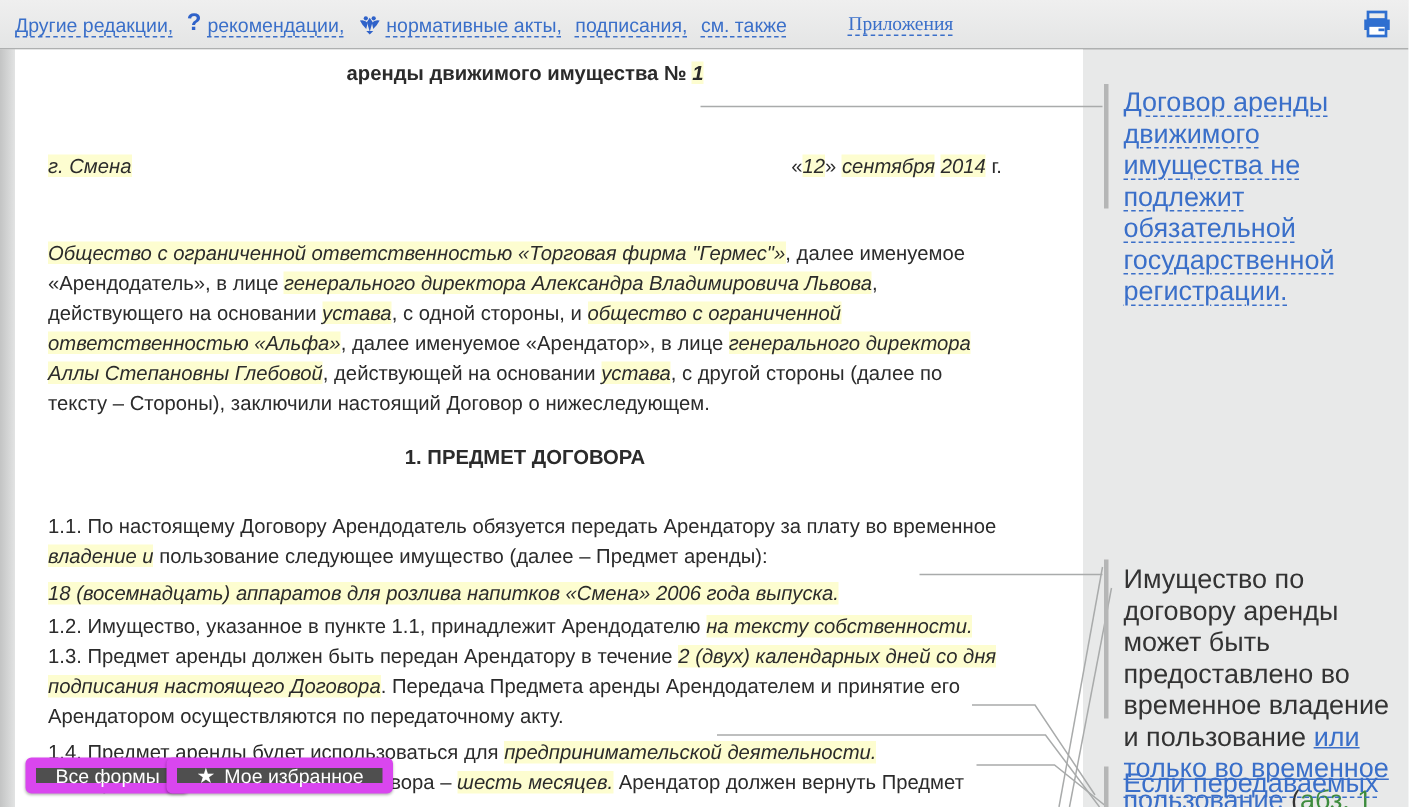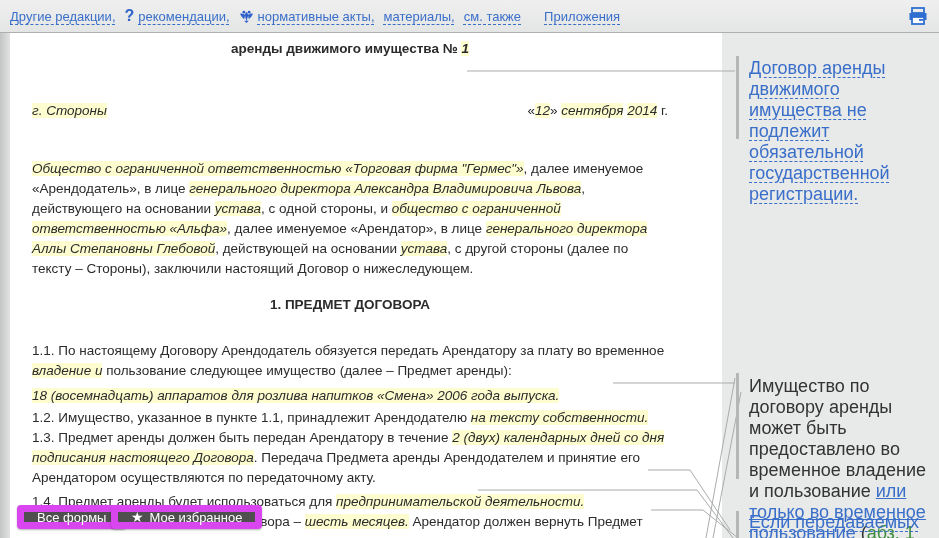--- a/index.html
+++ b/index.html
@@ -11,21 +11,21 @@
   .toolbar {
     position:absolute; top:0; left:0; width:939px; height:33px;
     background:linear-gradient(#efefef,#e4e5e5);
     border-bottom:1px solid #aeb0b0;
     display:flex; align-items:center; padding:16px 10px; gap:9px;
     font-size:13px;
   }
   .tb-link { color:#3a6fc9; text-decoration:underline; text-decoration-style:dashed; text-decoration-thickness:1px; text-underline-offset:3px; cursor:pointer; white-space:nowrap; }
   .tb-group { display:flex; align-items:center; gap:4px; }
   .q-icon { color:#2f62c9; font-weight:bold; font-size:16px; }
-  .apps { margin-left:14px; }
+  .apps { margin-left:32px;font-family:Liberation Serif, serif; }
   .spacer { flex:1; }
   .printer { width:22px; height:20px; cursor:pointer; }
 
   
   .left-strip {
     position:absolute; top:33px; left:0; width:10px; height:505px;
     background:linear-gradient(to right,#c3c4c4,#e2e3e3);
   }
 
   
@@ -97,21 +97,21 @@
             <circle cx="10.8" cy="3.4" r="1.5"></circle>
             <path d="M8 3 L10 6 L8 13 L6 6 Z"></path>
             <path d="M1 5 Q4 4 6.5 6.5 L5.5 11 Q3 9 1 5 Z"></path>
             <path d="M15 5 Q12 4 9.5 6.5 L10.5 11 Q13 9 15 5 Z"></path>
             <path d="M5.5 12.5 L10.5 12.5 L8 15 Z"></path>
           </g>
         </svg>
       </span>
       <span class="tb-link">нормативные акты,</span>
     </span>
-    <span class="tb-link">материалы,</span>
+    <span class="tb-link">подписания,</span>
     <span class="tb-link">см. также</span>
     <span class="tb-link apps">Приложения</span>
     <span class="spacer"></span>
     <span class="printer">
       <svg width="22" height="20" viewBox="0 0 22 20">
         <g fill="none" stroke="#2f6fd0" stroke-width="1.8">
           <rect x="5" y="2" width="12" height="5"></rect>
           <rect x="2.5" y="7" width="17" height="7" fill="#2f6fd0" stroke="none"></rect>
           <rect x="5" y="11" width="12" height="7" fill="#fff"></rect>
         </g>
@@ -120,21 +120,21 @@
     </span>
   </div>
 
   <div class="left-strip"></div>
 
   <div class="page">
     <div class="doc">
       <div class="t-center"><span>аренды движимого имущества № </span><span class="hl">1</span></div>
 
       <div class="date-row">
-        <span><span class="hl">г. Стороны</span></span>
+        <span><span class="hl">г. Смена</span></span>
         <span><span>«</span><span class="hl">12</span><span>» </span><span class="hl">сентября</span><span> </span><span class="hl">2014</span><span> г.</span></span>
       </div>
 
       <div class="para m-p1"><span class="hl">Общество с ограниченной ответственностью «Торговая фирма "Гермес"»</span><span>, далее именуемое «Арендодатель», в лице </span><span class="hl">генерального директора Александра Владимировича Львова</span><span>, действующего на основании </span><span class="hl">устава</span><span>, с одной стороны, и </span><span class="hl">общество с ограниченной ответственностью «Альфа»</span><span>, далее именуемое «Арендатор», в лице </span><span class="hl">генерального директора Аллы Степановны Глебовой</span><span>, действующей на основании </span><span class="hl">устава</span><span>, с другой стороны (далее по тексту – Стороны), заключили настоящий Договор о нижеследующем.</span></div>
 
       <div class="para m-head t-center">1. ПРЕДМЕТ ДОГОВОРА</div>
 
       <div class="para m-p11"><span>1.1. По настоящему Договору Арендодатель обязуется передать Арендатору за плату во временное </span><span class="hl">владение и</span><span> пользование следующее имущество (далее – Предмет аренды):</span></div>
       <div class="para m-obj"><span class="hl">18 (восемнадцать) аппаратов для розлива напитков «Смена» 2006 года выпуска.</span></div>
       <div class="para m-p12"><span>1.2. Имущество, указанное в пункте 1.1, принадлежит Арендодателю </span><span class="hl">на тексту собственности.</span></div>

